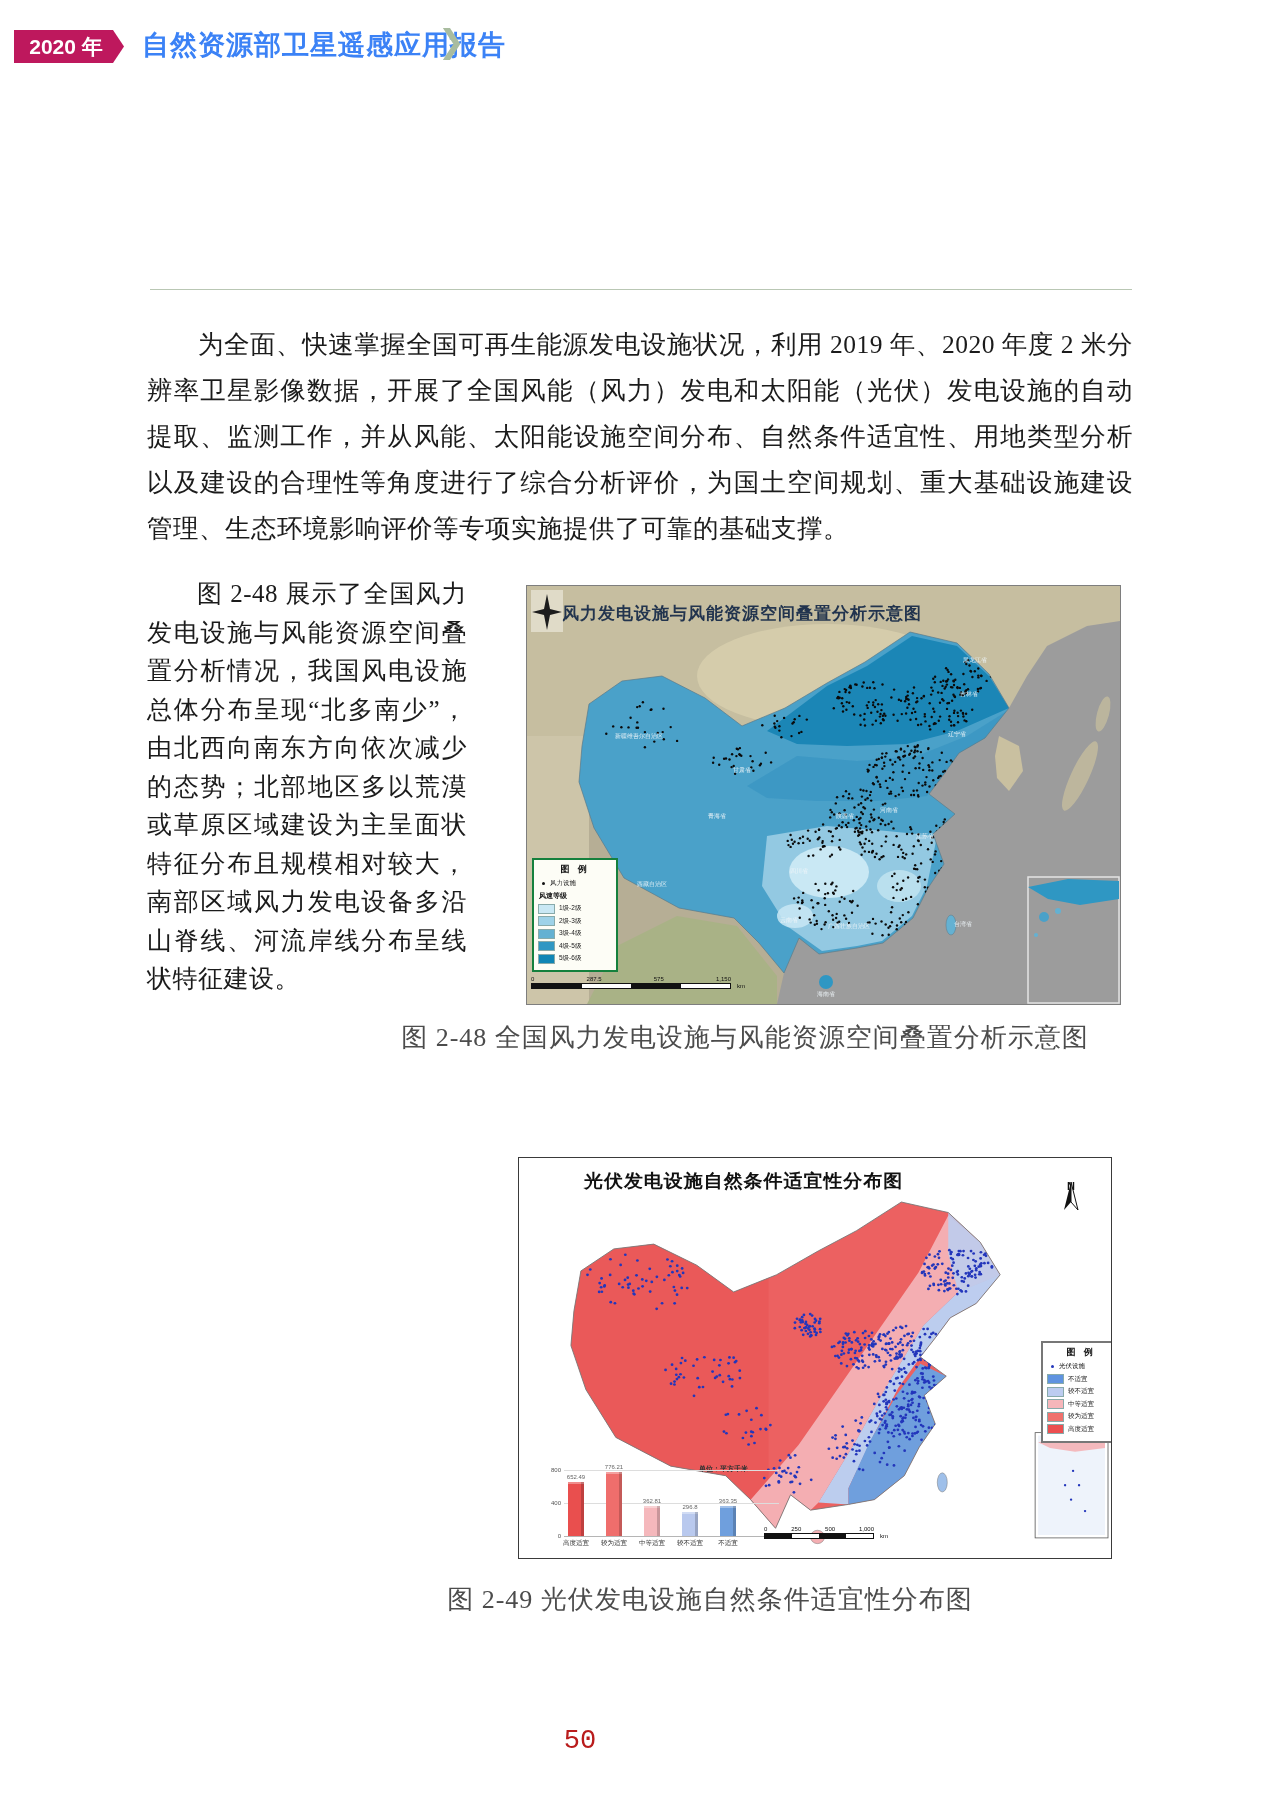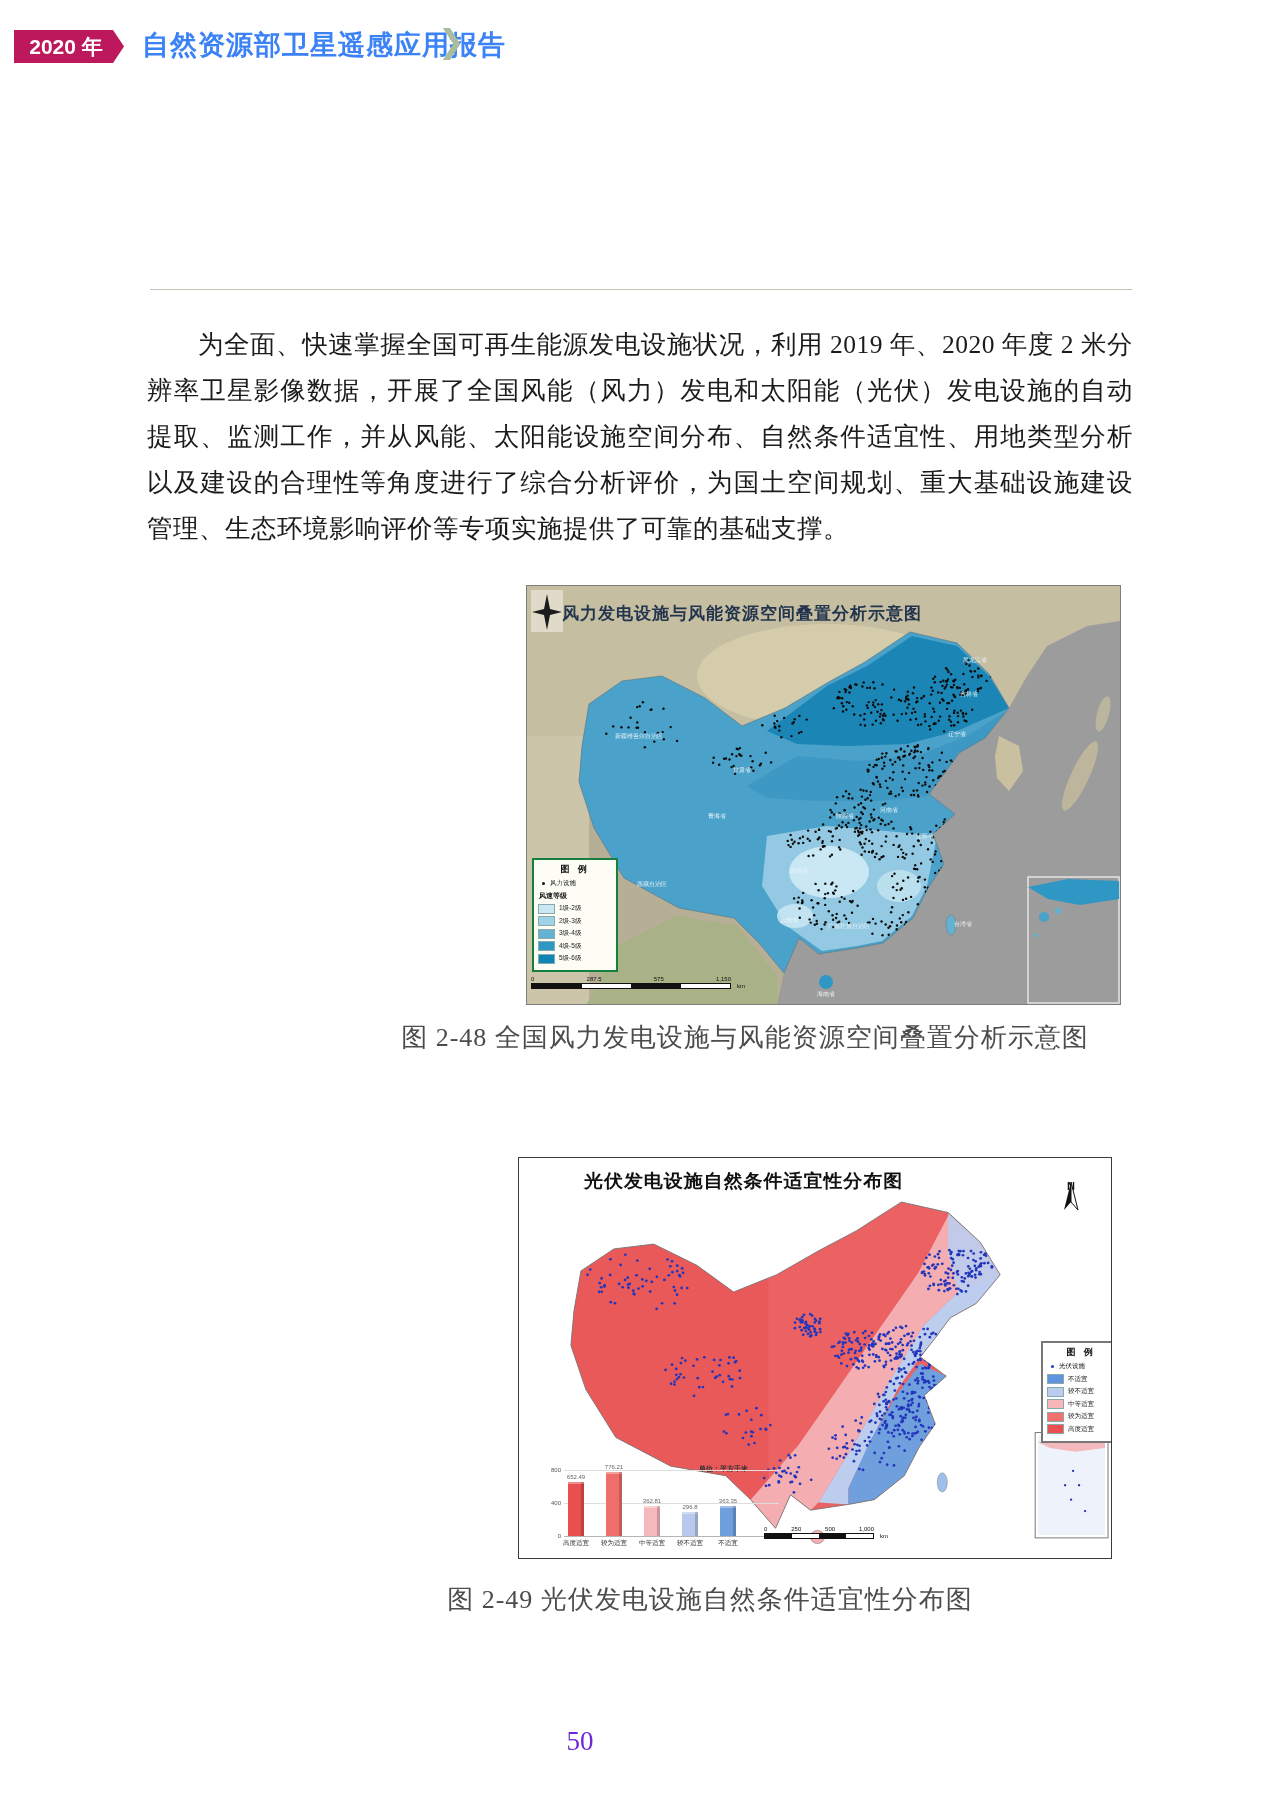--- a/index.html
+++ b/index.html
@@ -14,21 +14,21 @@
   
   .sec-h{position:absolute;left:150px;top:196px;font-weight:bold;font-size:31px;color:#101010;letter-spacing:1px;}
   .rule{position:absolute;left:150px;top:289px;width:982px;height:1px;background:#b9c7b4;}
   .intro{position:absolute;left:147px;top:296px;width:986px;font-size:25.5px;line-height:46px;
     text-align:justify;text-indent:2em;letter-spacing:.5px;}
   .lcol{position:absolute;left:147px;width:320px;font-size:25px;line-height:38.5px;text-align:justify;text-indent:2em;letter-spacing:.5px;}
   .lcol1{top:575px;} .lcol2{top:1062px;}
   .caption{position:absolute;text-align:center;font-size:26px;color:#4c4c4c;letter-spacing:1px;}
   .cap1{left:360px;top:1020px;width:770px;}
   .cap2{left:330px;top:1582px;width:760px;}
-  .pageno{position:absolute;left:0;top:1726px;width:1160px;text-align:center;font-size:27px;color:#6d28d9;}
+  .pageno{position:absolute;left:0;top:1726px;width:1160px;text-align:center;font-size:27px;color:#b91c1c;font-family:Liberation Mono, monospace;}
   
   .figmap{position:absolute;overflow:hidden;}
   .map1{left:526px;top:585px;width:593px;height:418px;border:1px solid #7e7e7e;background:#fdba74;}
   .map2{left:518px;top:1157px;width:592px;height:400px;border:1px solid #3a3a3a;background:#fff;}
   .figmap svg{position:absolute;left:0;top:0;}
   .prov{font:6px "Liberation Sans","DejaVu Sans",sans-serif;fill:#eef5f9;opacity:.92;}
   .m1-title{font:bold 17px "Liberation Sans","DejaVu Sans",sans-serif;fill:#22344e;letter-spacing:1px;}
   .m2-title{font:bold 19px "Liberation Sans","DejaVu Sans",sans-serif;fill:#111;letter-spacing:1px;}
   
   .lgbox{position:absolute;background:#fdfdf6;border:2px solid #15803d;font-family:"Liberation Sans","DejaVu Sans",sans-serif;}
@@ -69,20 +69,21 @@
 <div class="page">
 
   <div class="hdr-badge">2020 年</div>
   <div class="hdr-title">自然资源部卫星遥感应用报告</div>
   <div class="hdr-chev">❯</div>
 
   <div class="rule"></div>
 
   <p class="intro">为全面、快速掌握全国可再生能源发电设施状况，利用 2019 年、2020 年度 2 米分辨率卫星影像数据，开展了全国风能（风力）发电和太阳能（光伏）发电设施的自动提取、监测工作，并从风能、太阳能设施空间分布、自然条件适宜性、用地类型分析以及建设的合理性等角度进行了综合分析评价，为国土空间规划、重大基础设施建设管理、生态环境影响评价等专项实施提供了可靠的基础支撑。</p>
 
+  <div class="lcol lcol1">图 2-48 展示了全国风力发电设施与风能资源空间叠置分析情况，我国风电设施总体分布呈现“北多南少”，由北西向南东方向依次减少的态势；北部地区多以荒漠或草原区域建设为主呈面状特征分布且规模相对较大，南部区域风力发电设备多沿山脊线、河流岸线分布呈线状特征建设。</div>
 
   <div class="figmap map1">
     <svg width="593" height="418" viewBox="0 0 593 418" preserveAspectRatio="none">
       <defs>
         <clipPath id="clip1">
           <polygon points="55,160 62,118 95,95 135,90 178,112 215,140 258,122 300,97 338,76 383,46 430,57 462,88 482,122 458,152 432,167 417,188 402,208 428,228 406,248 417,278 401,302 386,332 356,357 330,362 292,368 272,352 257,387 232,357 207,332 152,322 97,292 67,242 52,196"></polygon>
         </clipPath>
       </defs>
 
       <rect x="0" y="0" width="593" height="418" fill="#b6ae95"></rect>

